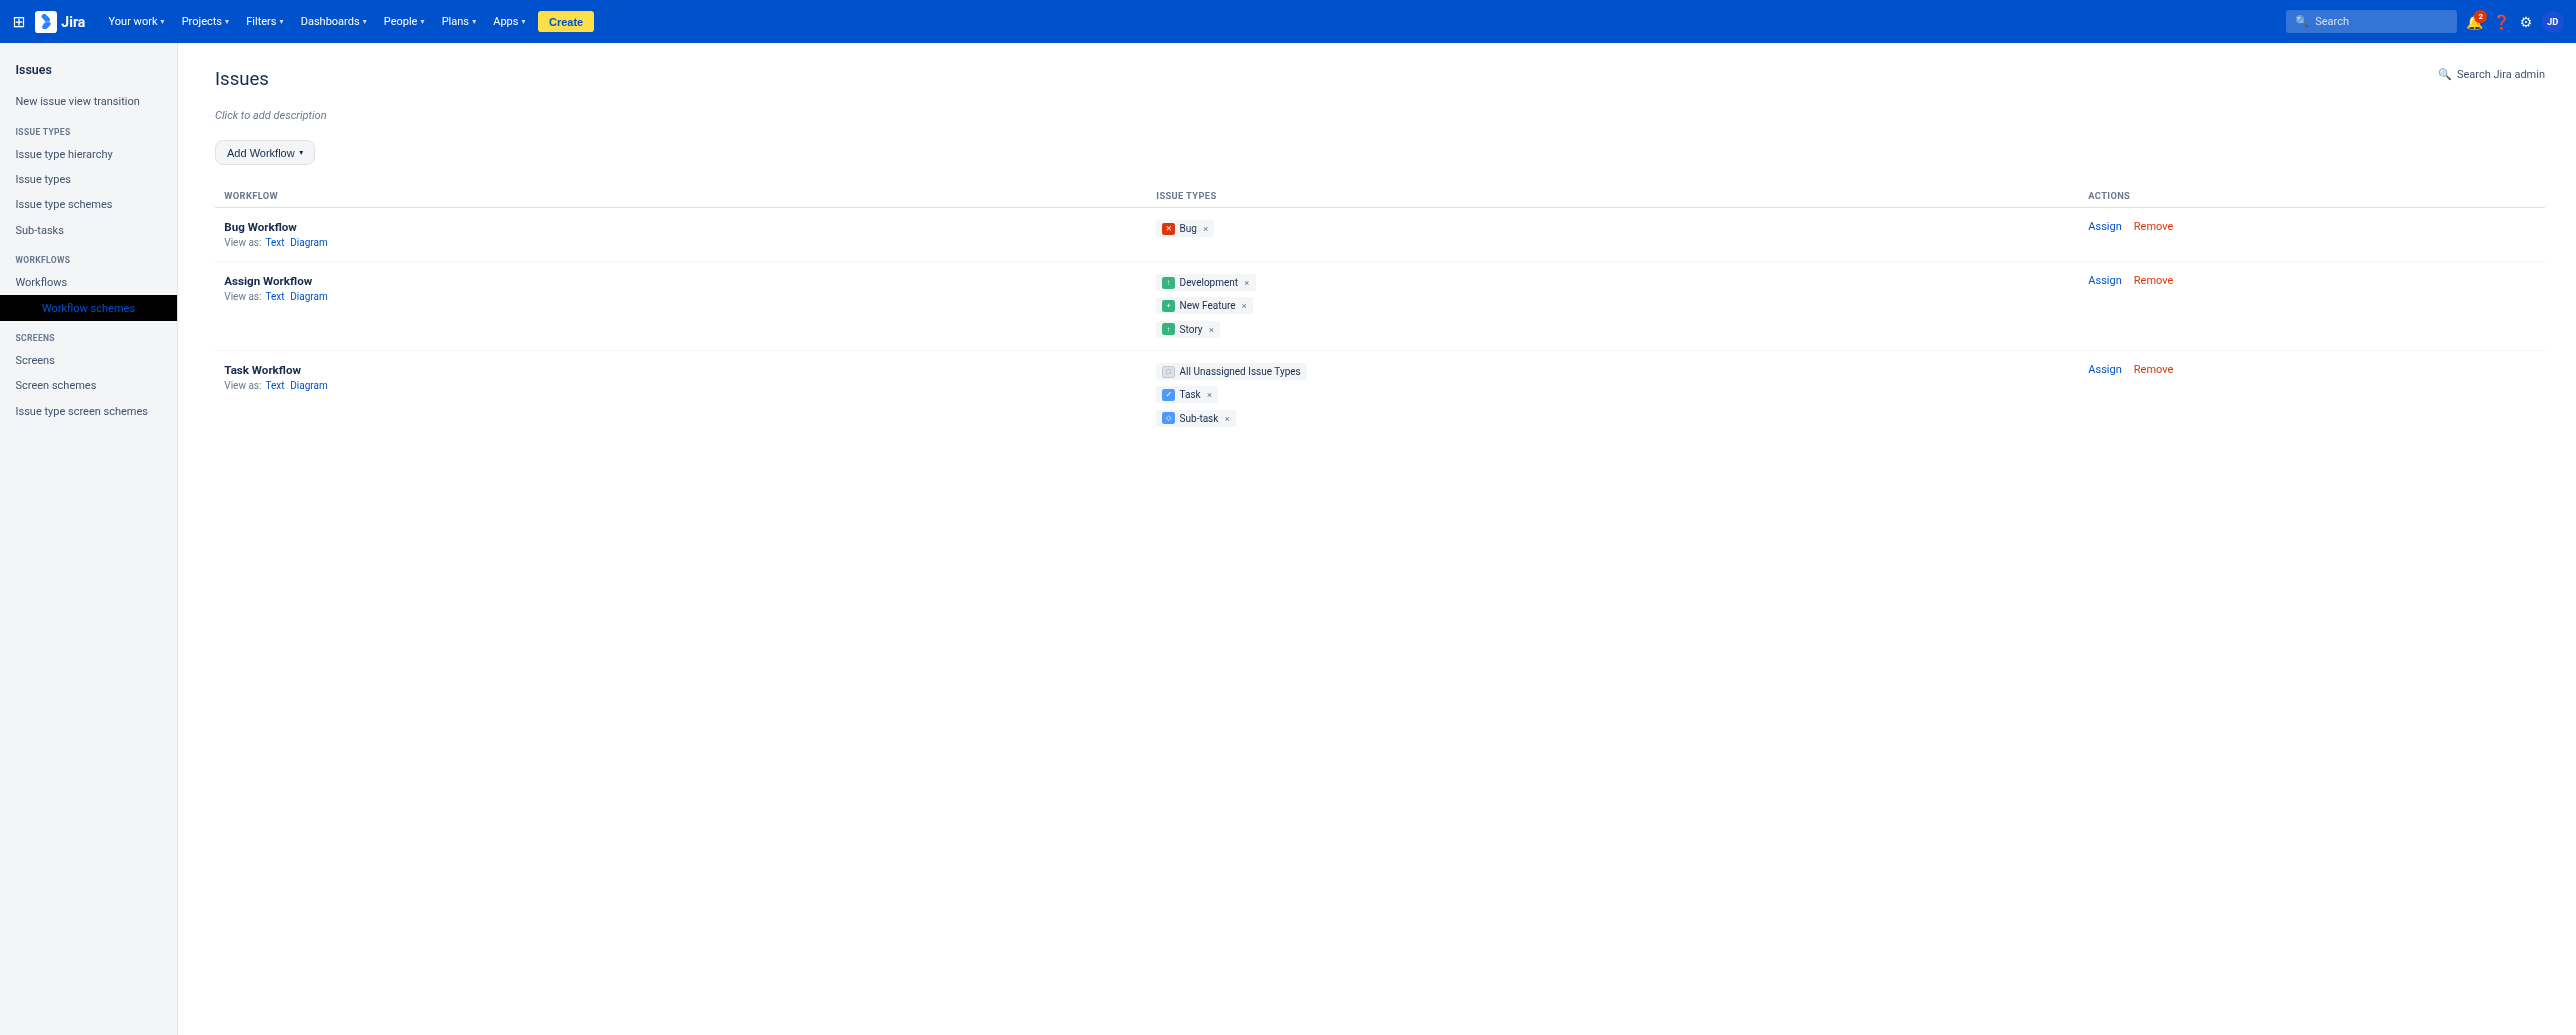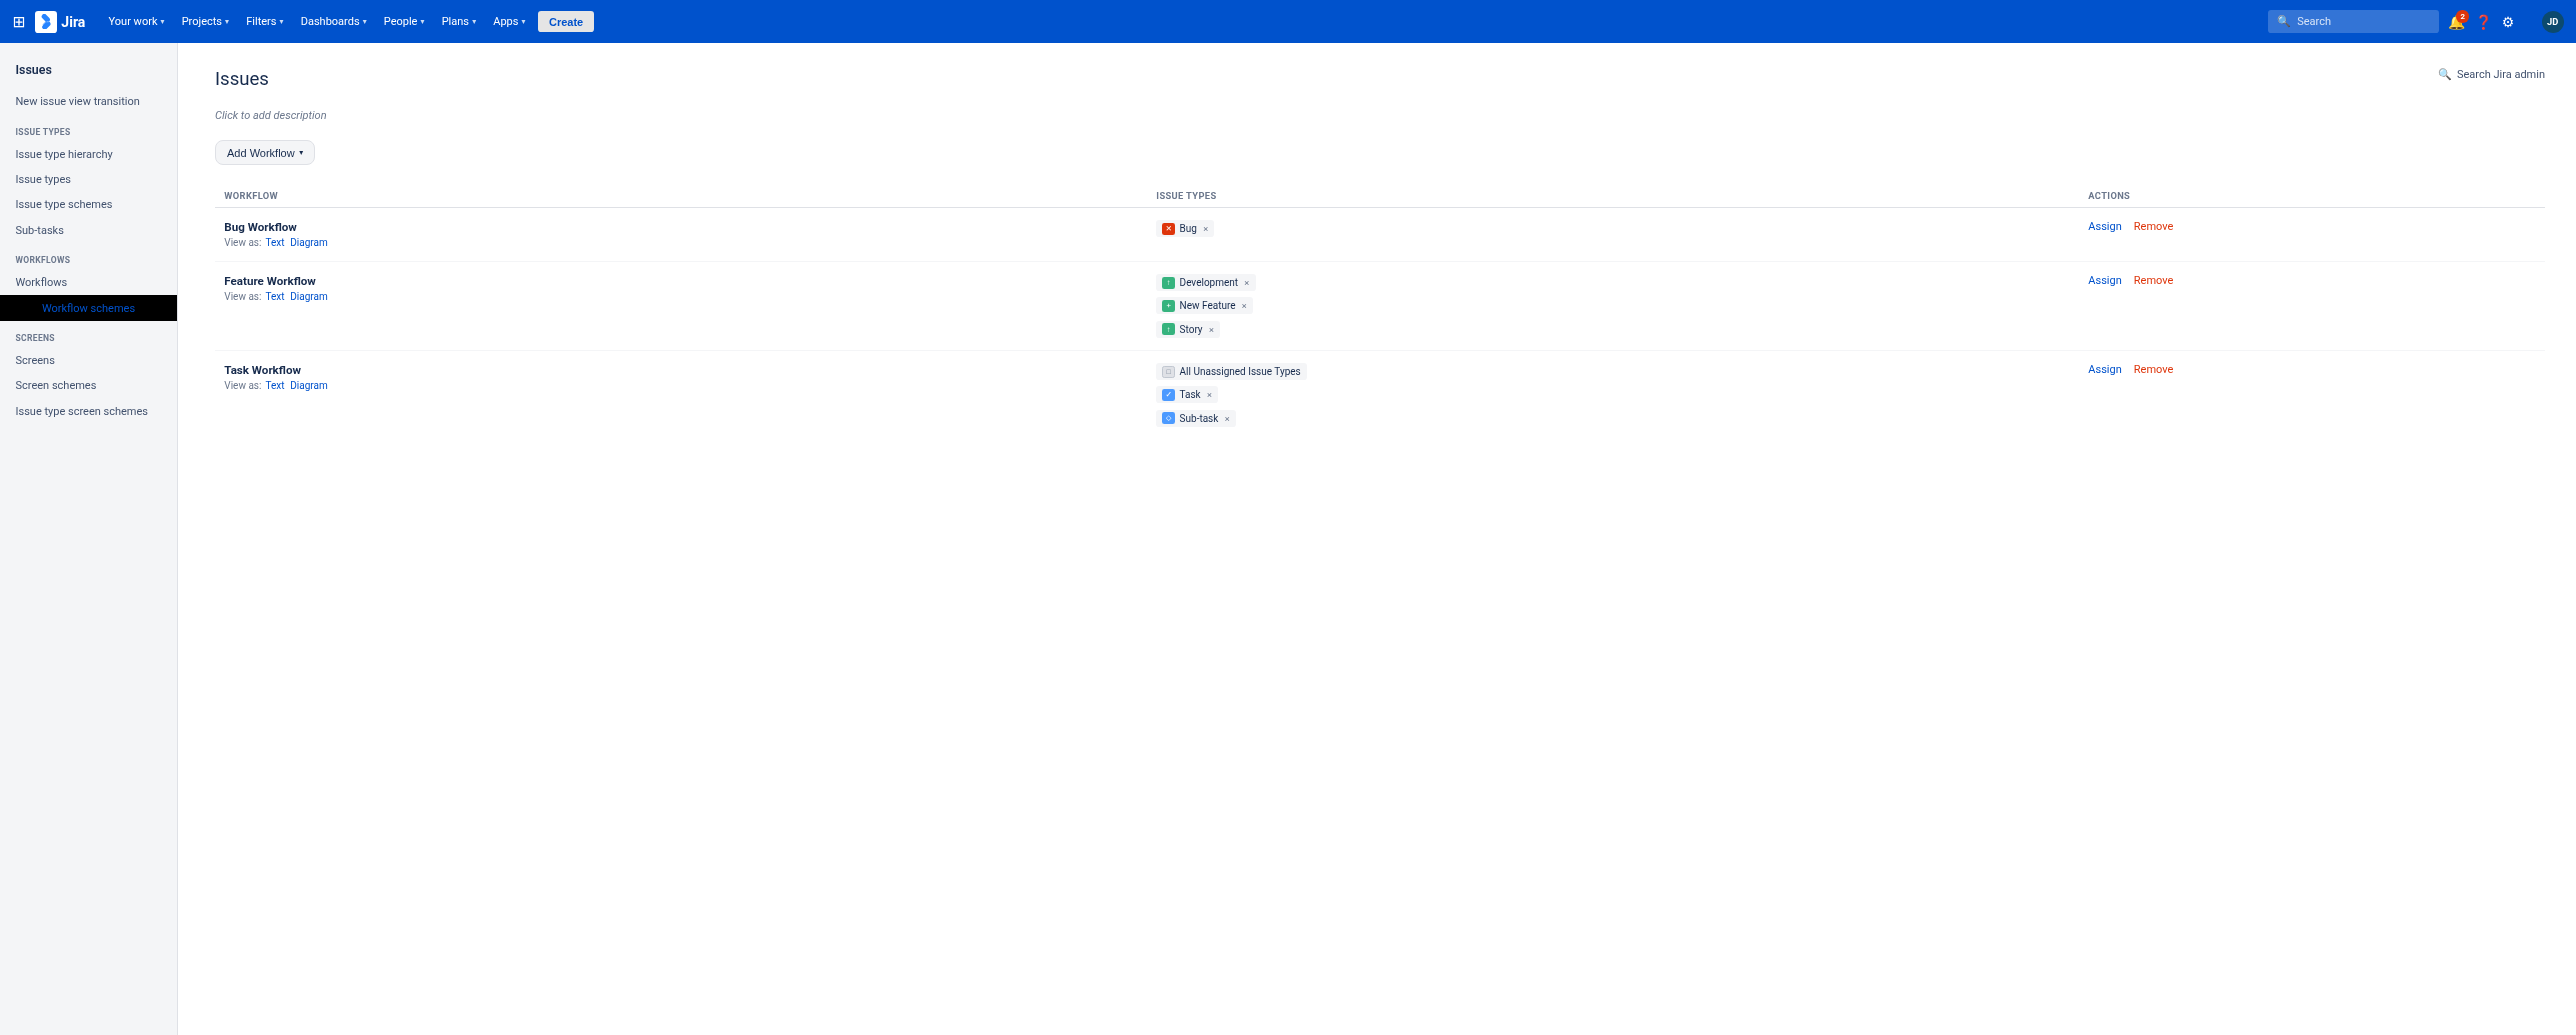--- a/index.html
+++ b/index.html
@@ -16,39 +16,39 @@
     .topnav-logo-icon { width: 22px; height: 22px; background: #fff; border-radius: 3.1px; display: flex; align-items: center; justify-content: center; }
     .topnav-logo-icon svg { width: 15.5px; height: 15.5px; }
     .topnav-nav { display: flex; align-items: center; gap: 1.6px; flex: 1; }
     .topnav-nav-item {
       color: #fff; padding: 4.7px 7.8px; border-radius: 3.1px; cursor: pointer;
       font-size: 11px; display: flex; align-items: center; gap: 3.1px;
       white-space: nowrap;
     }
     .topnav-chevron { font-size: 7.8px; opacity: 0.8; }
     .topnav-create {
-      background: #e5e5e5; color: #0052cc; font-weight: 600; font-size: 11px;
+      background: #fde047; color: #0052cc; font-weight: 600; font-size: 11px;
       padding: 4.7px 11px; border-radius: 3.1px; cursor: pointer; border: none;
       margin-left: 3.1px;
     }
     .topnav-right { display: flex; align-items: center; gap: 9.3px; margin-left: auto; }
     .topnav-search {
       display: flex; align-items: center; background: rgba(255,255,255,0.2);
       border-radius: 3.1px; padding: 4.7px 9.3px; gap: 6.2px; min-width: 171px;
       color: #fff; cursor: text;
     }
     .topnav-search-text { color: rgba(255,255,255,0.8); font-size: 11px; }
     .topnav-icon-btn { color: #fff; font-size: 14px; cursor: pointer; position: relative; }
     .notification-badge {
       position: absolute; top: -3.1px; right: -3.1px; background: #de350b;
       color: #fff; border-radius: 50%; width: 12.4px; height: 12.4px;
       font-size: 7.8px; display: flex; align-items: center; justify-content: center;
       font-weight: 700;
     }
-    .topnav-avatar { width: 22px; height: 22px; border-radius: 50%; background: #0c4a6e; cursor: pointer; overflow: hidden; display: flex; align-items: center; justify-content: center; color: #fff; font-size: 9.3px; font-weight: 700; margin-left: 18px; }
+    .topnav-avatar { width: 22px; height: 22px; border-radius: 50%; background: #1d4ed8; cursor: pointer; overflow: hidden; display: flex; align-items: center; justify-content: center; color: #fff; font-size: 9.3px; font-weight: 700; }
 
     
     .layout { display: flex; margin-top: 43px; min-height: calc(100vh - 43px); padding-left: 6px; }
 
     
     .sidebar {
       width: 178px; min-width: 178px; background: #f4f5f7;
       border-right: 0.8px solid #dfe1e6; padding: 18.6px 0;
       position: fixed; top: 43px; left: 0; bottom: 0; overflow-y: auto;
     }
@@ -243,21 +243,21 @@
             </div>
           </td>
           <td class="actions-cell">
             <a class="action-link">Assign</a>
             <a class="action-link remove">Remove</a>
           </td>
         </tr>
 
         <tr>
           <td>
-            <div class="workflow-name">Feature Workflow</div>
+            <div class="workflow-name">Assign Workflow</div>
             <div class="view-as">
               <span class="view-as-label">View as:</span>
               <a>Text</a>
               <a>Diagram</a>
             </div>
           </td>
           <td>
             <div class="issue-types-list">
               <div class="issue-type-tag">
                 <span class="tag-icon improvement">↑</span>

